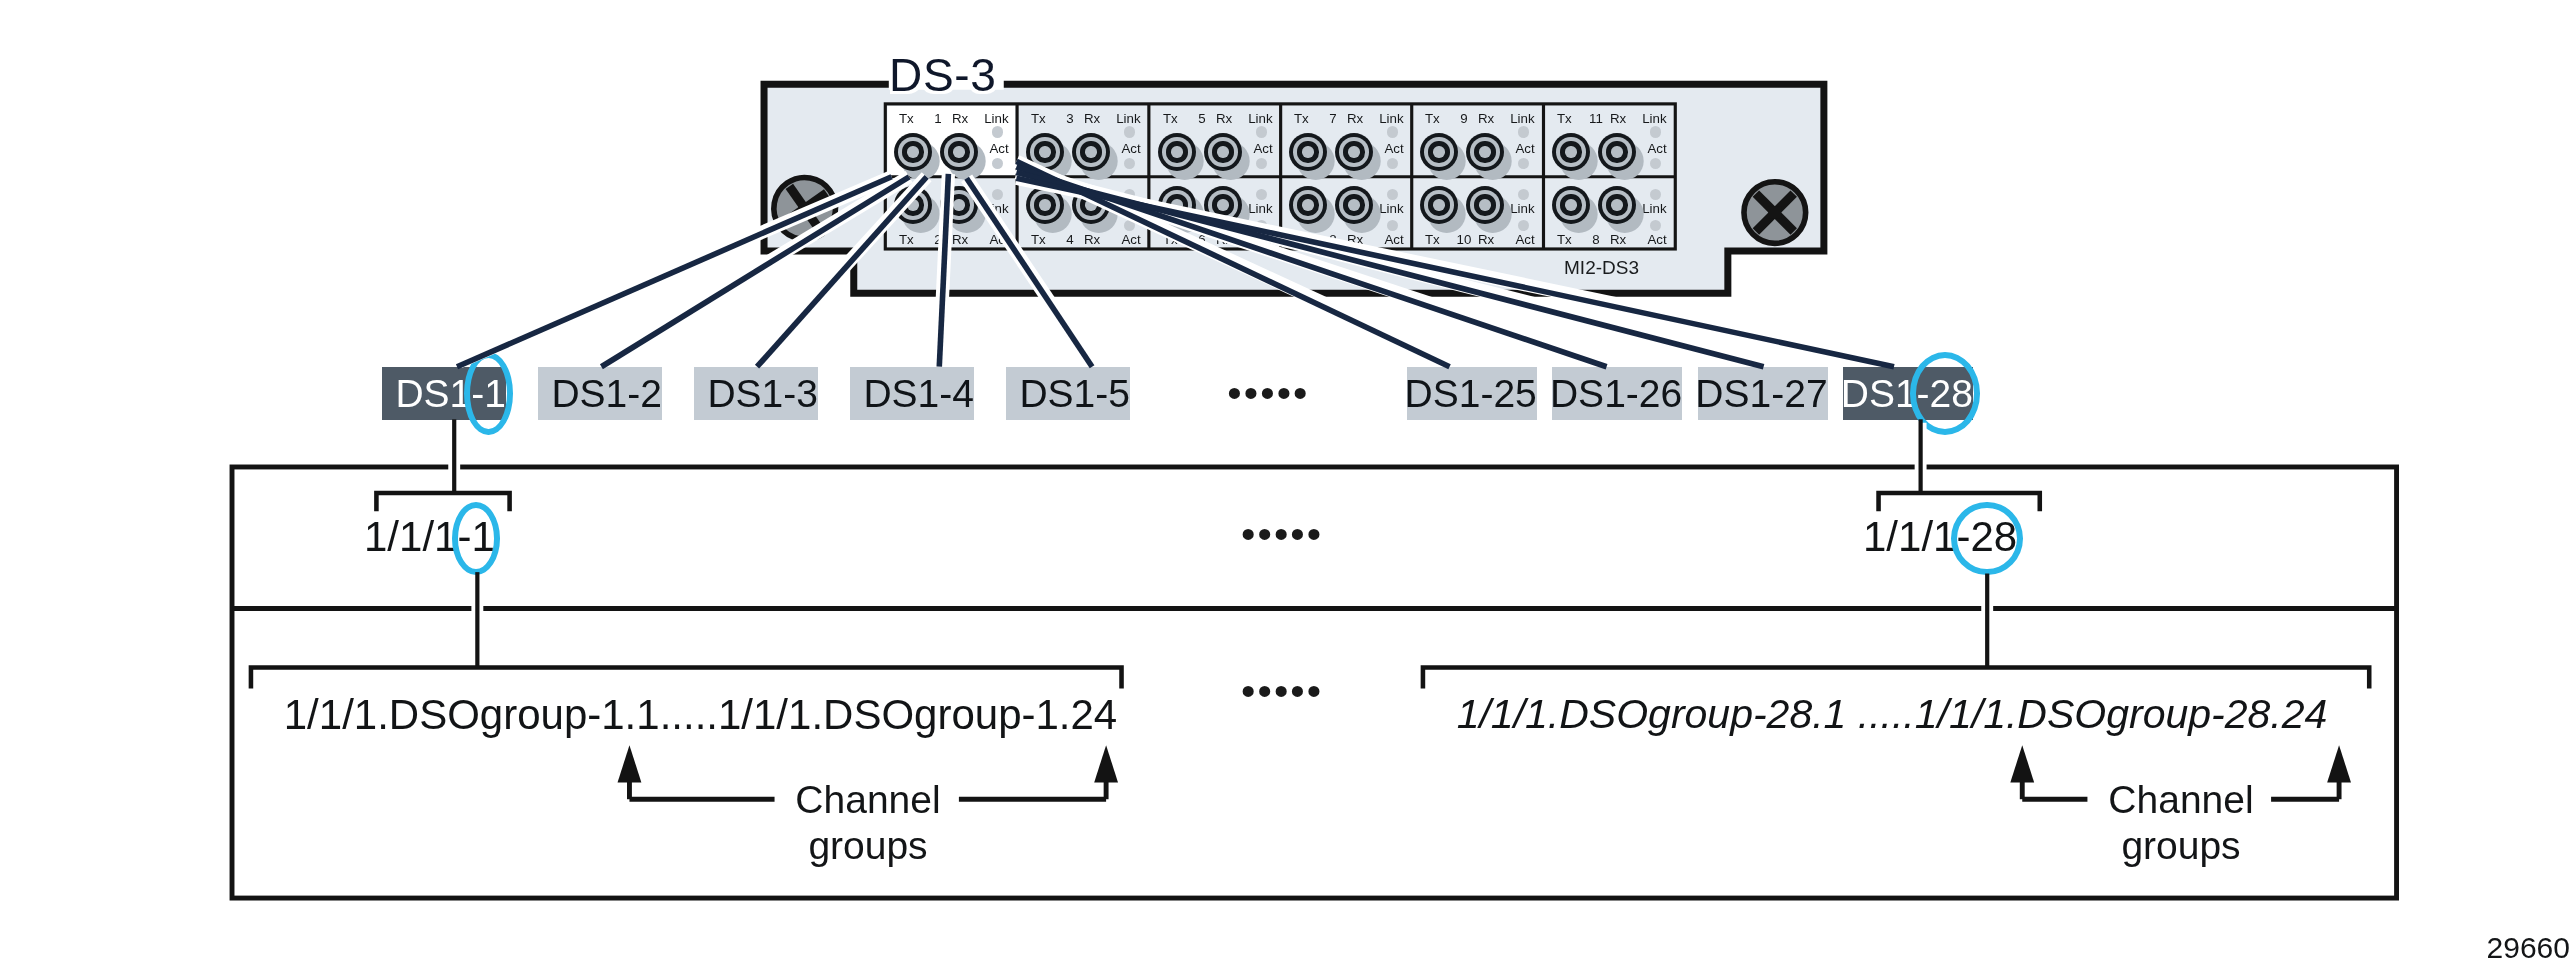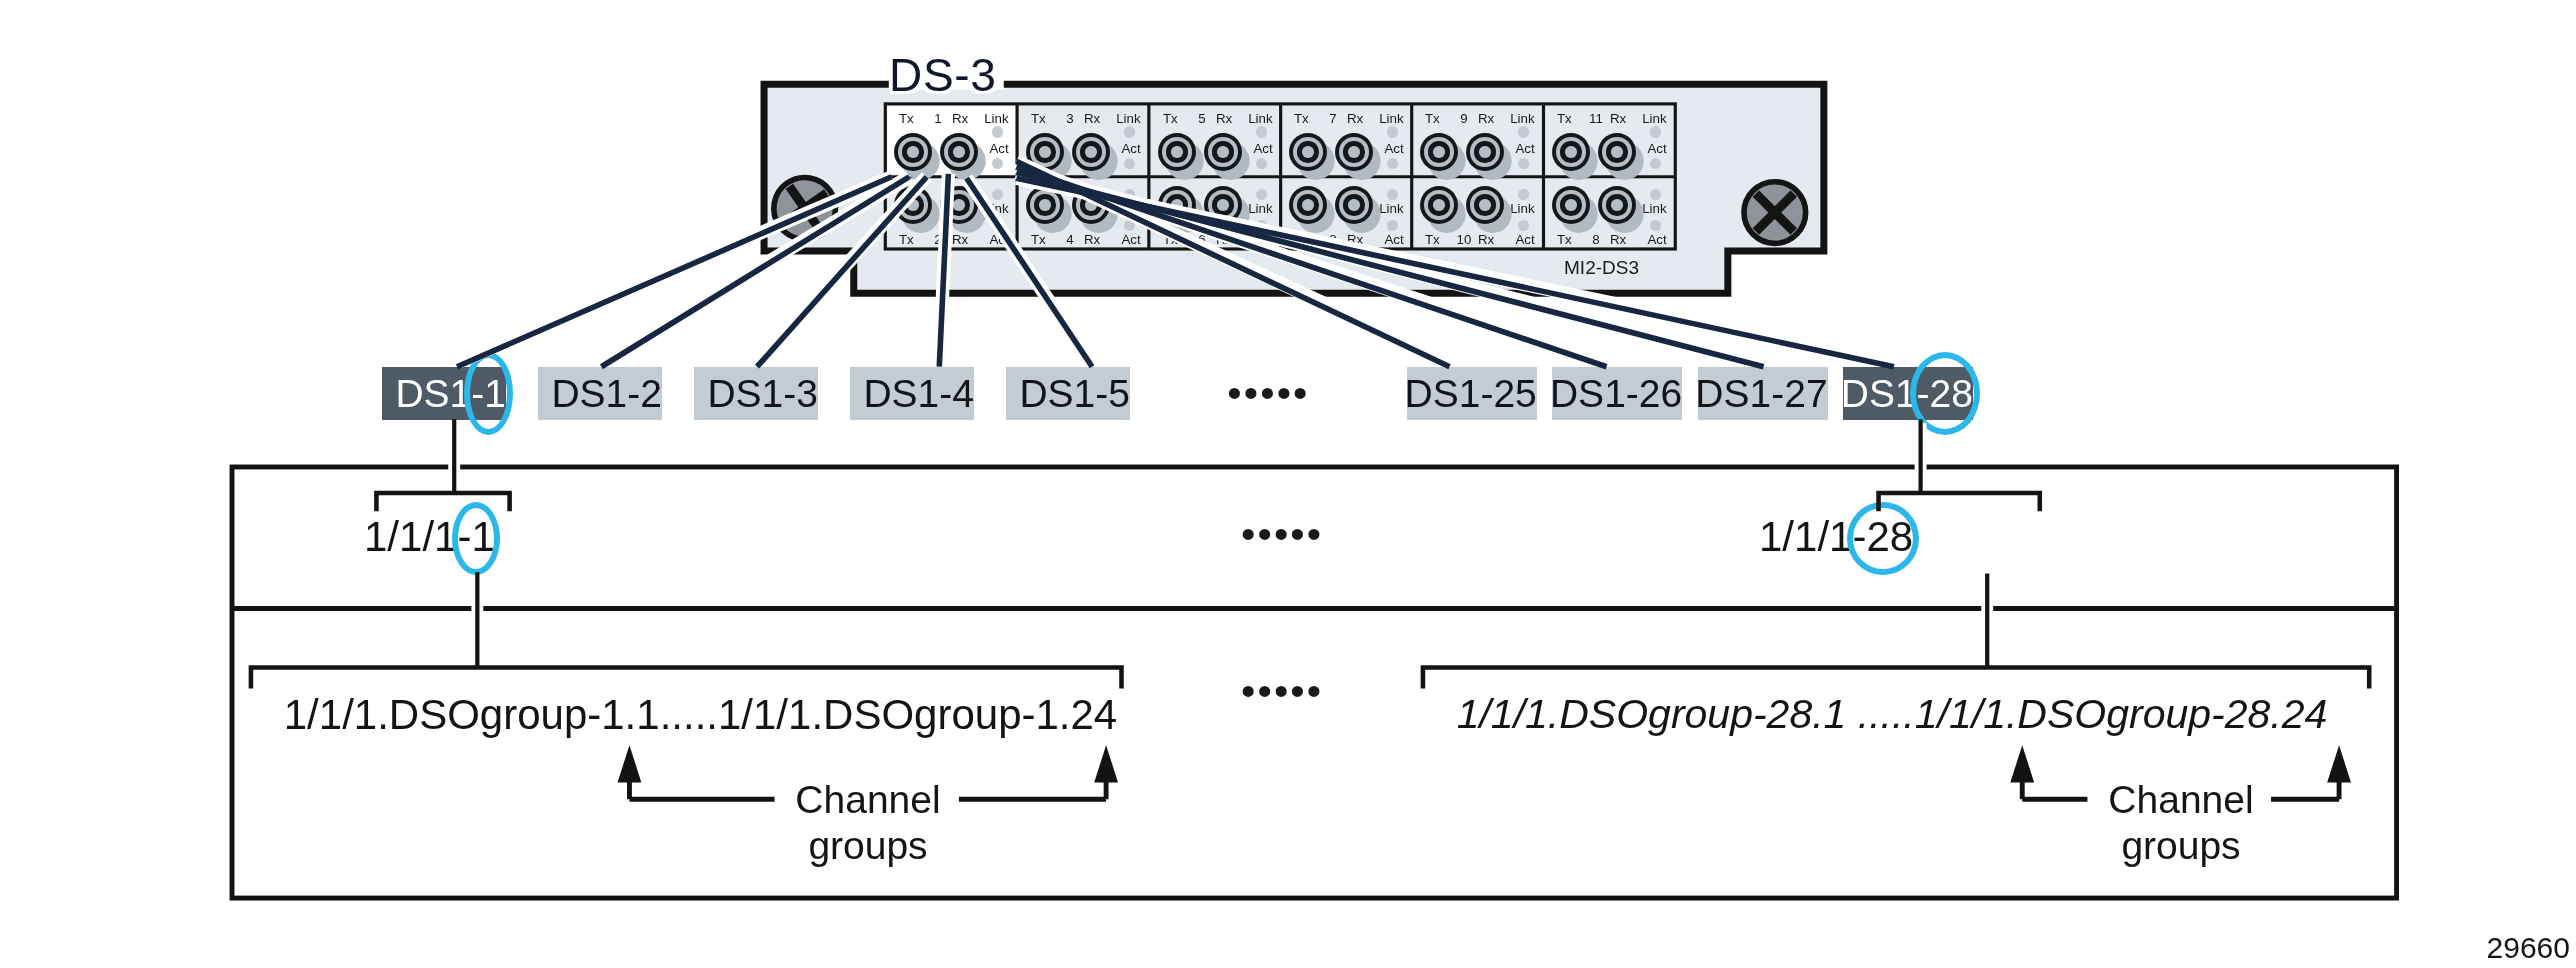--- a/index.html
+++ b/index.html
@@ -56,21 +56,21 @@
   .dots-low{position:absolute;left:1241px;top:667px;line-height:48px;}
 
   
   .circ{position:relative;}
   .circ::after{content:"";position:absolute;border:6.3px solid #2bb7e9;border-radius:50%;}
   .ds1box .circ::after{left:-7px;right:-7px;top:-19.6px;bottom:-19.6px;}
   .plevel .circ::after{left:-5.6px;right:-5.6px;top:-11.2px;bottom:-15.4px;}
 
   
   .plevel{position:absolute;top:514px;font-size:42px;line-height:45px;white-space:nowrap;color:#121416;}
-  #plevel-left{left:364px;} #plevel-right{left:1759px;text-align:right;}
+  #plevel-left{left:364px;} #plevel-right{left:1863px;text-align:right;}
 
   
   .glevel{position:absolute;top:693px;font-size:41px;line-height:43px;white-space:nowrap;
           text-align:center;color:#121416;}
   #glevel-left{left:251px;width:899px;font-size:42px;}
   #glevel-right{left:1423px;width:938px;font-size:41px;font-style:italic;}
 
   
   .chlabel{position:absolute;top:777px;width:210px;text-align:center;font-size:39px;line-height:46px;color:#131517;}
   #chlabel-left{left:763px;} #chlabel-right{left:2076px;}

